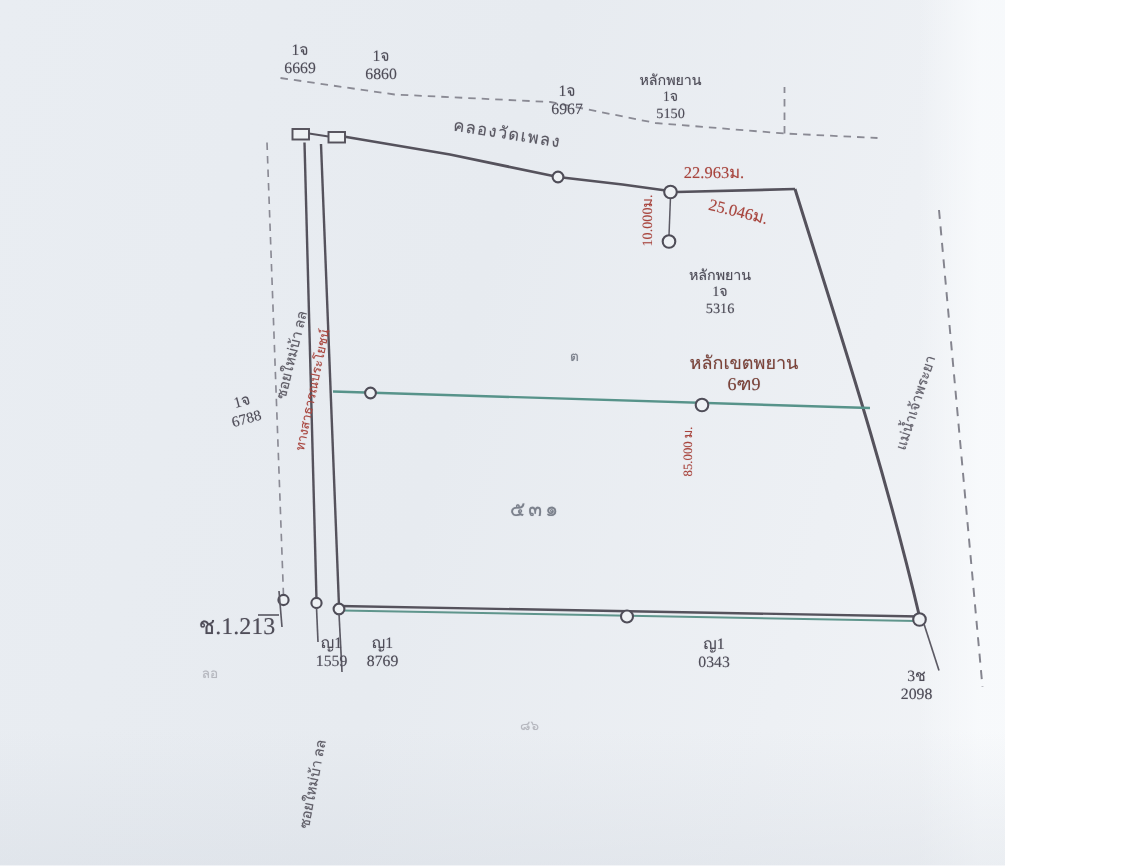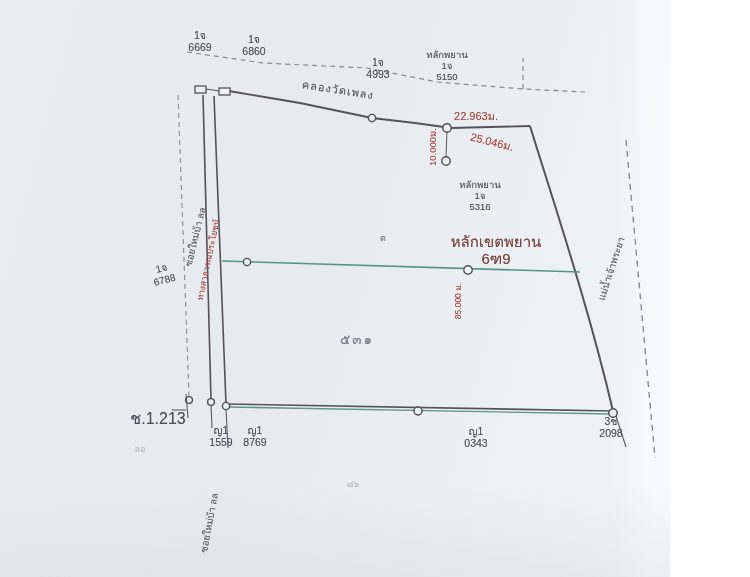--- a/index.html
+++ b/index.html
@@ -1,19 +1,19 @@
 <!DOCTYPE html>
 <html><head>
 <meta charset="utf-8">
 <style>
   html,body{margin:0;padding:0;}
   #canvas{
     position:relative; width:670px; height:577px; overflow:hidden;
     background:linear-gradient(105deg,#e9edf2 0%, #e7ebf0 45%, #edf0f4 78%, #f2f4f7 100%);
-    font-family:Liberation Sans, sans-serif;
+    font-family:Liberation Serif, serif;
   }
   .scan-edge{position:absolute; right:0; top:0; width:58px; height:577px;
     background:linear-gradient(90deg, rgba(246,248,250,0) 0%, rgba(248,250,252,.9) 70%);}
   .scan-shade{position:absolute; left:0; bottom:0; width:750px; height:90px;
     background:linear-gradient(180deg, rgba(214,220,228,0) 0%, rgba(210,216,224,.35) 100%);}
   svg{position:absolute; left:0; top:0;}
   .lbl{position:absolute; white-space:nowrap; transform:translate(-50%,-50%);
        color:#4f4d58; text-align:center; line-height:1.15; text-shadow:0 0 .6px rgba(80,80,95,.45);}
   .red{color:#a8453e; text-shadow:0 0 .6px rgba(168,69,62,.4);}
   .maroon{color:#7d4338;}
@@ -96,21 +96,21 @@
   <div class="lbl" style="left:200px;top:41px;font-size:10.5px;">
     <div>1จ</div>
     <div>6669</div>
   </div>
   <div class="lbl" style="left:254px;top:45px;font-size:10.5px;">
     <div>1จ</div>
     <div>6860</div>
   </div>
   <div class="lbl" style="left:378px;top:68px;font-size:10.5px;">
     <div>1จ</div>
-    <div>4993</div>
+    <div>6967</div>
   </div>
 
   <div class="lbl" style="left:447px;top:66px;font-size:9.5px;">
     <div>หลักพยาน</div>
     <div>1จ</div>
     <div>5150</div>
   </div>
 
   <div class="lbl" style="left:338px;top:90px;font-size:11px;letter-spacing:1px;transform:translate(-50%,-50%) rotate(9deg);color:#5a5862;">คลองวัดเพลง</div>
 
@@ -118,21 +118,21 @@
   <div class="lbl red" style="left:492px;top:142px;font-size:11px;transform:translate(-50%,-50%) rotate(14deg);">25.046ม.</div>
   <div class="lbl red" style="left:433px;top:147px;font-size:9.5px;transform:translate(-50%,-50%) rotate(-90deg);">10.000ม.</div>
   <div class="lbl red" style="left:459px;top:301px;font-size:8.5px;transform:translate(-50%,-50%) rotate(-90deg);">85.000 ม.</div>
 
   <div class="lbl" style="left:480px;top:196px;font-size:9.5px;">
     <div>หลักพยาน</div>
     <div>1จ</div>
     <div>5316</div>
   </div>
 
-  <div class="lbl maroon" style="left:496px;top:250px;font-size:15px;">
+  <div class="lbl maroon" style="left:496px;top:250px;font-size:12px;">
     <div>หลักเขตพยาน</div>
     <div>6ฑ9</div>
   </div>
 
   <div class="lbl" style="left:163px;top:274px;font-size:10px;transform:translate(-50%,-50%) rotate(-15deg);">
     <div>1จ</div>
     <div>6788</div>
   </div>
 
   <div class="lbl gray" style="left:383px;top:238px;font-size:9px;">ต</div>
@@ -150,21 +150,21 @@
     <div>1559</div>
   </div>
   <div class="lbl" style="left:255px;top:436px;font-size:10.5px;">
     <div>ญ1</div>
     <div>8769</div>
   </div>
   <div class="lbl" style="left:476px;top:437px;font-size:10.5px;">
     <div>ญ1</div>
     <div>0343</div>
   </div>
-  <div class="lbl" style="left:611px;top:427px;font-size:10.5px;">
+  <div class="lbl" style="left:611px;top:458px;font-size:10.5px;">
     <div>3ช</div>
     <div>2098</div>
   </div>
 
   <div class="lbl faint" style="left:140px;top:449px;font-size:9px;">ลอ</div>
   <div class="lbl faint" style="left:353px;top:484px;font-size:9px;">๘๖</div>
 
 </div>
 
 </body></html>

